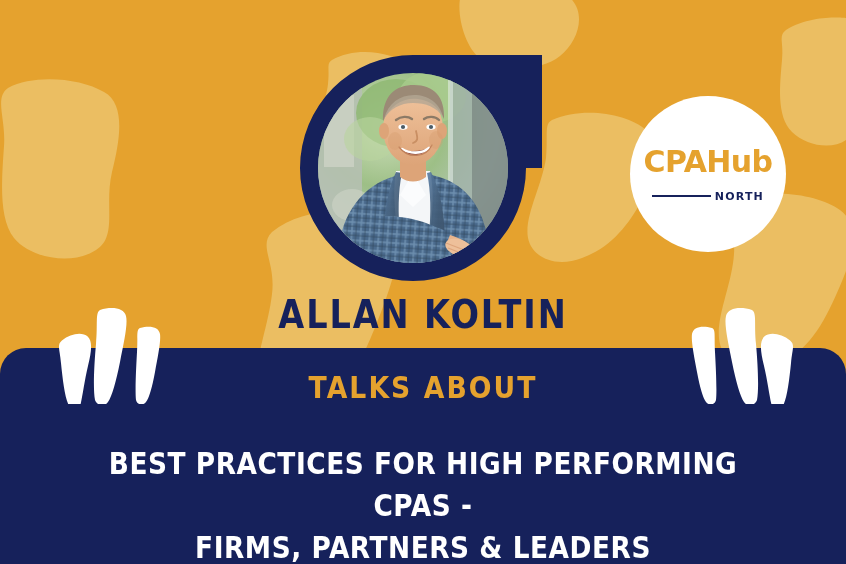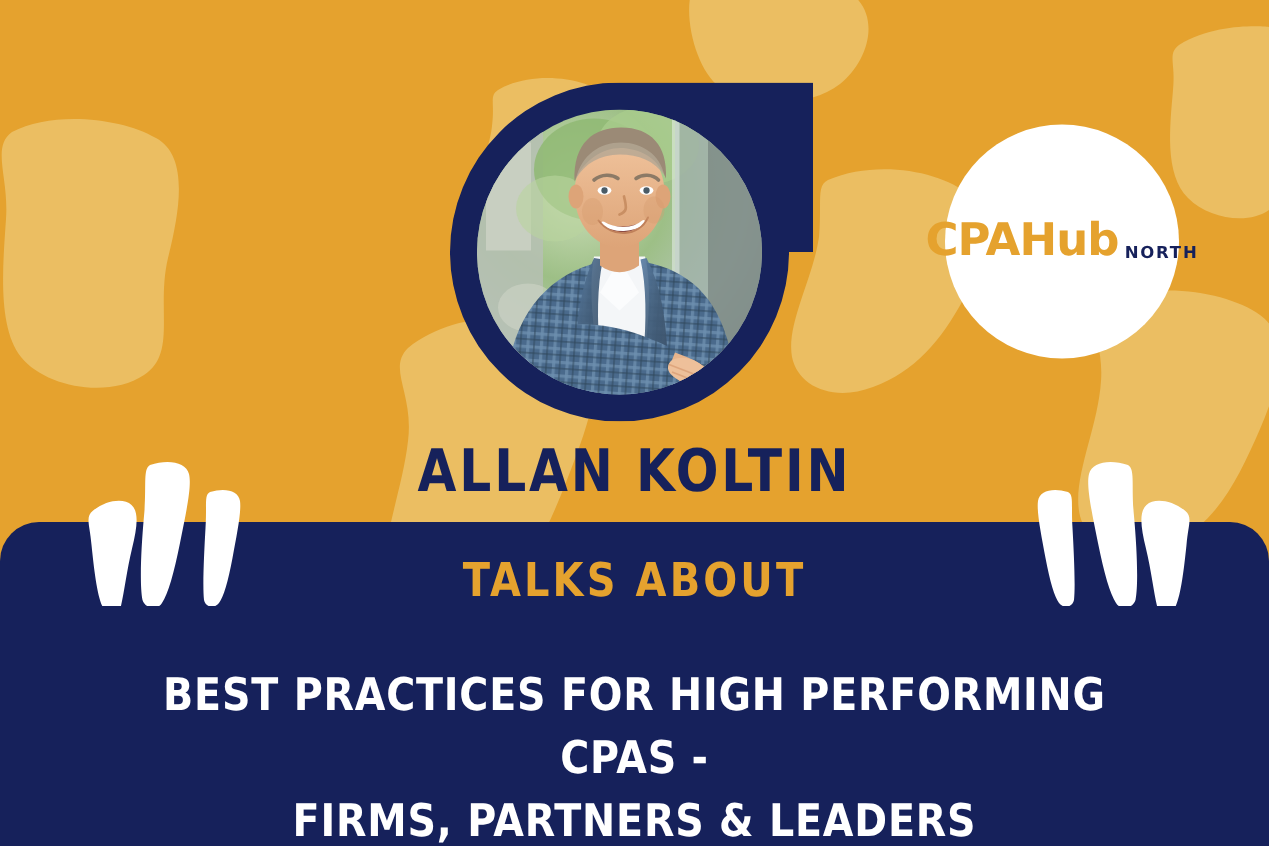--- a/index.html
+++ b/index.html
@@ -50,27 +50,27 @@
     position: absolute;
     inset: 0;
     width: 248px;
     height: 226px;
   }
 
   
   #logo-badge {
     position: absolute;
     left: 630px;
-    top: 83px;
+    top: 96px;
     width: 156px;
     height: 156px;
     border-radius: 50%;
     background: #ffffff;
     display: flex;
-    flex-direction: row;
+    flex-direction: column;
     align-items: center;
     justify-content: center;
   }
   .logo-wordmark {
     font-family: "DejaVu Sans", sans-serif;
     font-weight: 700;
     font-size: 30px;
     letter-spacing: -0.6px;
     line-height: 1;
     color: #e5a22e;

